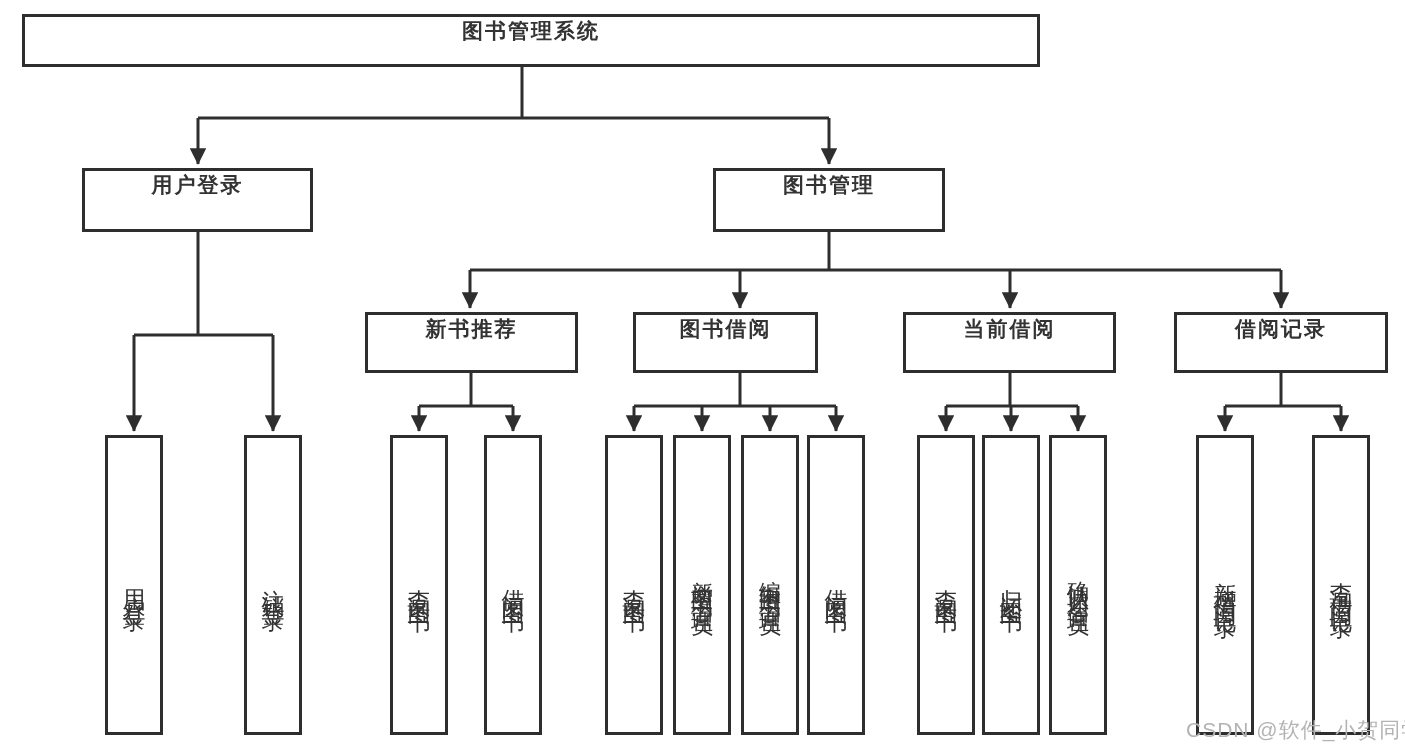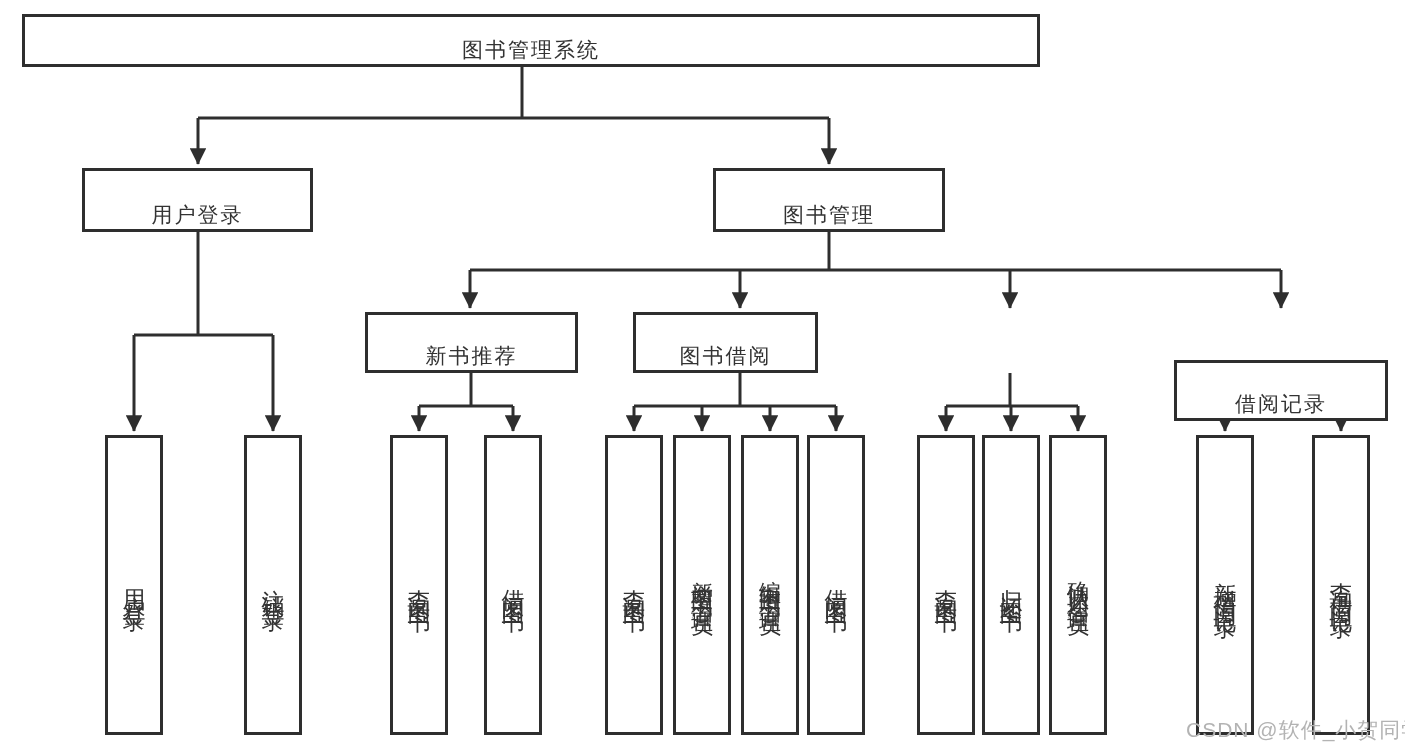--- a/index.html
+++ b/index.html
@@ -9,24 +9,25 @@
     background:#ffffff;
     font-family:"Liberation Sans", sans-serif;
     color:#333333;
     overflow:hidden;
   }
   #wires{position:absolute;left:0;top:0;width:1405px;height:747px;}
   .hbox{
     position:absolute;
     border:3px solid #2e2e2e;
     background:#ffffff;
-    display:flex;align-items:flex-end;justify-content:center;
+    display:flex;align-items:flex-start;justify-content:center;
     box-sizing:border-box;
     font-size:21px;letter-spacing:2px;
     color:#333333;
+    font-weight:bold;
   }
   .vbox{
     position:absolute;
     border:3px solid #2e2e2e;
     background:#ffffff;
     display:flex;align-items:center;justify-content:center;
     box-sizing:border-box;
     width:58px;height:300px;top:435px;
     color:#333333;
   }
@@ -113,21 +114,24 @@
   <div class="hbox" style="left:713px;top:168px;width:232px;height:64px;">
     <span>图书管理</span>
   </div>
 
   <div class="hbox" style="left:365px;top:312px;width:213px;height:61px;">
     <span>新书推荐</span>
   </div>
   <div class="hbox" style="left:633px;top:312px;width:185px;height:61px;">
     <span>图书借阅</span>
   </div>
-  <div class="hbox" style="left:1174px;top:312px;width:214px;height:61px;margin-top:48px;">
+  <div class="hbox" style="left:903px;top:312px;width:213px;height:61px;">
+    <span>当前借阅</span>
+  </div>
+  <div class="hbox" style="left:1174px;top:312px;width:214px;height:61px;">
     <span>借阅记录</span>
   </div>
 
   <div class="vbox" style="left:105px;">
     <span class="vtext">用户登录</span>
   </div>
   <div class="vbox" style="left:244px;">
     <span class="vtext">注销登录</span>
   </div>
 

